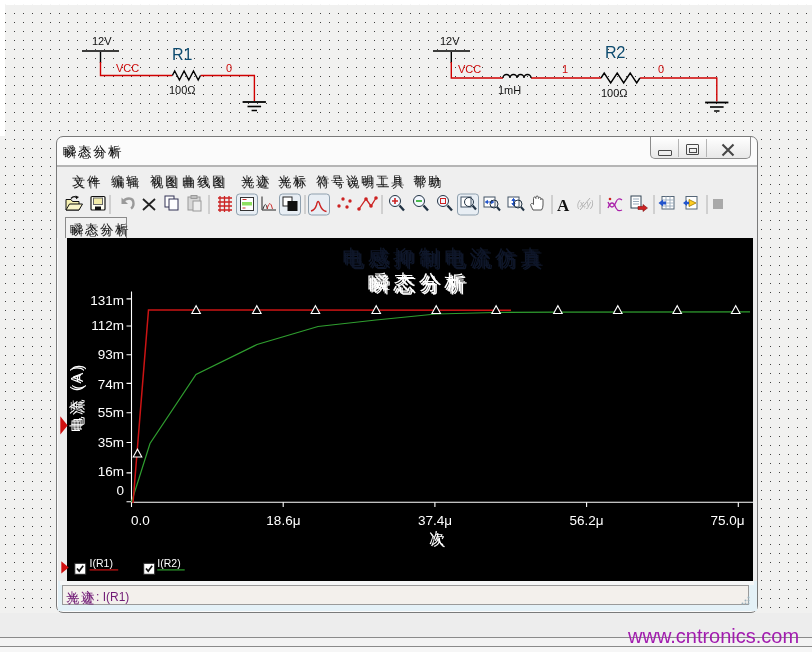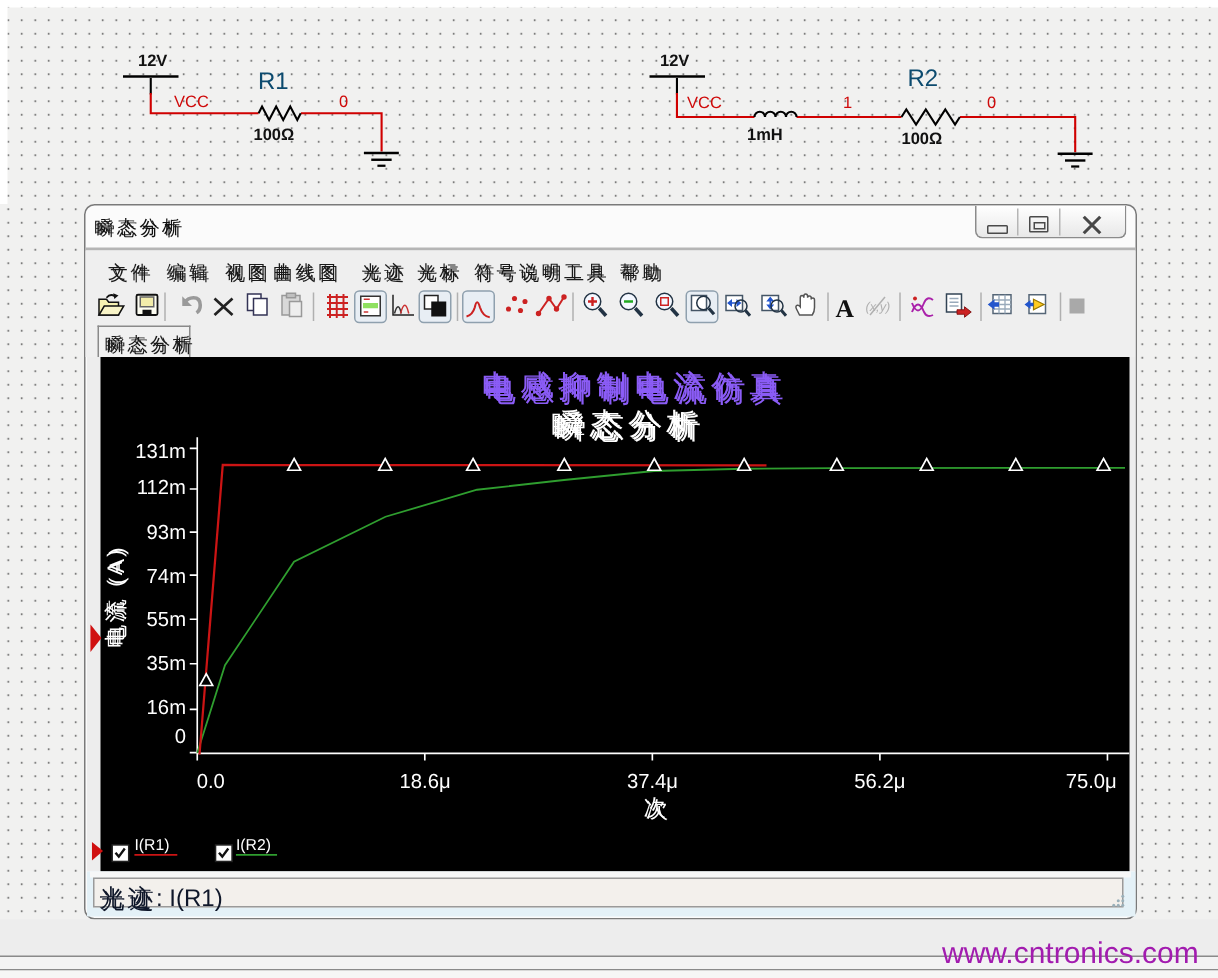--- a/index.html
+++ b/index.html
@@ -3,21 +3,21 @@
 <meta charset="utf-8">
 <style>
   html,body{margin:0;padding:0;width:812px;height:652px;overflow:hidden;}
   body{font-family:"Liberation Sans",sans-serif;position:relative;background:#ededed;}
   .abs{position:absolute;}
   .cjk{letter-spacing:3px;text-shadow:1.5px 1.5px 0 currentColor;}
   .cjkt{letter-spacing:5.5px;text-shadow:3px 3px 0 currentColor,1.5px 1.5px 0 currentColor;}
   #schem{left:0;top:0;width:812px;height:613px;background-color:#f1f1f0;}
   .band{background:rgba(255,255,255,0.95);}
   .rlab{color:#cf0a0a;font-weight:normal;font-size:11px;}
-  .blab{color:#111;font-weight:bold;font-size:11px;}
+  .blab{color:#111;font-weight:normal;font-size:11px;}
   .rdes{color:#0c4a6e;font-size:16px;}
 </style>
 </head>
 <body>
 <div id="schem" class="abs"></div>
 <svg class="abs" style="left:0;top:0" width="812" height="613">
 <defs>
       <pattern id="dg" width="9" height="9" patternUnits="userSpaceOnUse">
         <rect x="5" y="4" width="1" height="1" fill="#3f3f3f"></rect>
       </pattern>
@@ -274,34 +274,34 @@
     <path d="M89.6 569.4 H118.2" stroke="#cc1414" stroke-width="1.2"></path>
     <rect x="143.7" y="562.8" width="11" height="11" fill="#fff" stroke="#222"></rect>
     <path d="M146 568 l2.2 2.6 l4 -5.4" stroke="#111" stroke-width="1.6" fill="none"></path>
     <text x="157.3" y="566" fill="#fff" font-size="10.5">I(R2)</text>
     <path d="M157.3 569.4 H184.7" stroke="#2f9e2f" stroke-width="1.2"></path>
   </g>
 </svg>
 
 <span class="abs cjk" style="left:429px;top:529px;font-size:15px;color:#fff">次</span>
 <span class="abs cjk" style="left:68px;top:432px;font-size:14px;color:#fff;transform:rotate(-90deg);transform-origin:0 0;white-space:nowrap">电流 (A)</span>
-<span class="abs cjkt" style="left:321px;top:244px;font-size:20px;color:#8b5cf6">电感抑制电流仿真</span>
+<span class="abs cjkt" style="left:342px;top:244px;font-size:20px;color:#0f172a">电感抑制电流仿真</span>
 <span class="abs cjkt" style="left:367.7px;top:269px;font-size:20px;color:#fff">瞬态分析</span>
 <svg class="abs" style="left:61px;top:561px" width="8" height="13" viewBox="0 0 8 13">
     <path d="M0.3 0.3 L7.7 6.4 L0.3 12.6 Z" fill="#d01010"></path>
   </svg>
 
 <svg class="abs" style="left:60px;top:415.5px" width="8" height="19" viewBox="0 0 8 19">
     <path d="M0.3 0.3 L7.6 9.4 L0.3 18.6 Z" fill="#d01010"></path>
   </svg>
 
 <div class="abs" style="left:57.5px;top:580.5px;width:699px;height:30px;background:#e4f1f7"></div>
 <div class="abs" style="left:60px;top:580.5px;width:694px;height:4px;background:#f6f7f7"></div>
 <div class="abs" style="left:62px;top:584.5px;width:687px;height:20px;background:#f3f0ec;border:1px solid #9a9a9a;box-sizing:border-box"></div>
-<span class="abs" style="left:66px;top:589px;font-size:16px;color:#0f172a"><span class="cjk">光迹</span>: I(R1)</span>
+<span class="abs" style="left:66px;top:589px;font-size:12px;color:#701a75"><span class="cjk">光迹</span>: I(R1)</span>
 <svg class="abs" style="left:741px;top:596px" width="9" height="9" viewBox="0 0 9 9">
  <g fill="#9ab0ba">
       <circle cx="7.5" cy="1.5" r="1"></circle>
       <circle cx="7.5" cy="4.5" r="1"></circle>
       <circle cx="7.5" cy="7.5" r="1"></circle>
       <circle cx="4.5" cy="4.5" r="1"></circle>
       <circle cx="4.5" cy="7.5" r="1"></circle>
       <circle cx="1.5" cy="7.5" r="1"></circle>
     </g>
 </svg>

